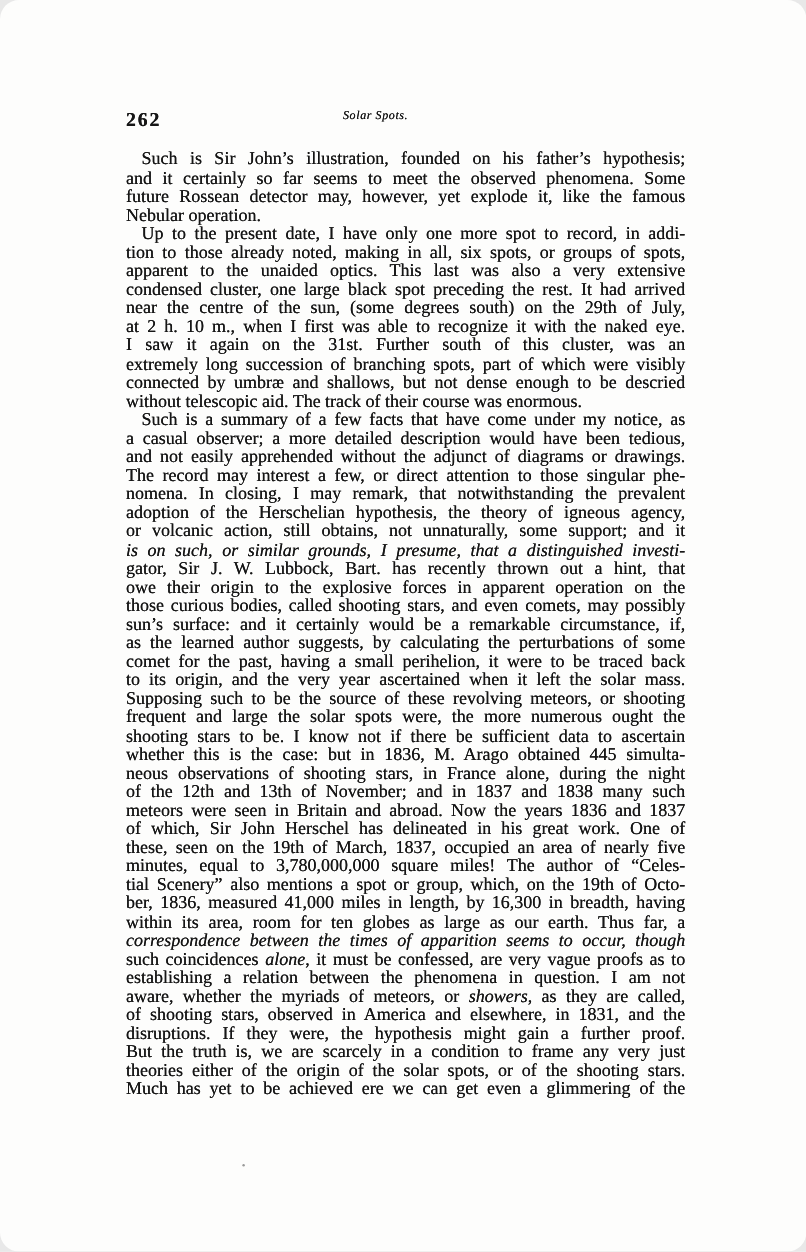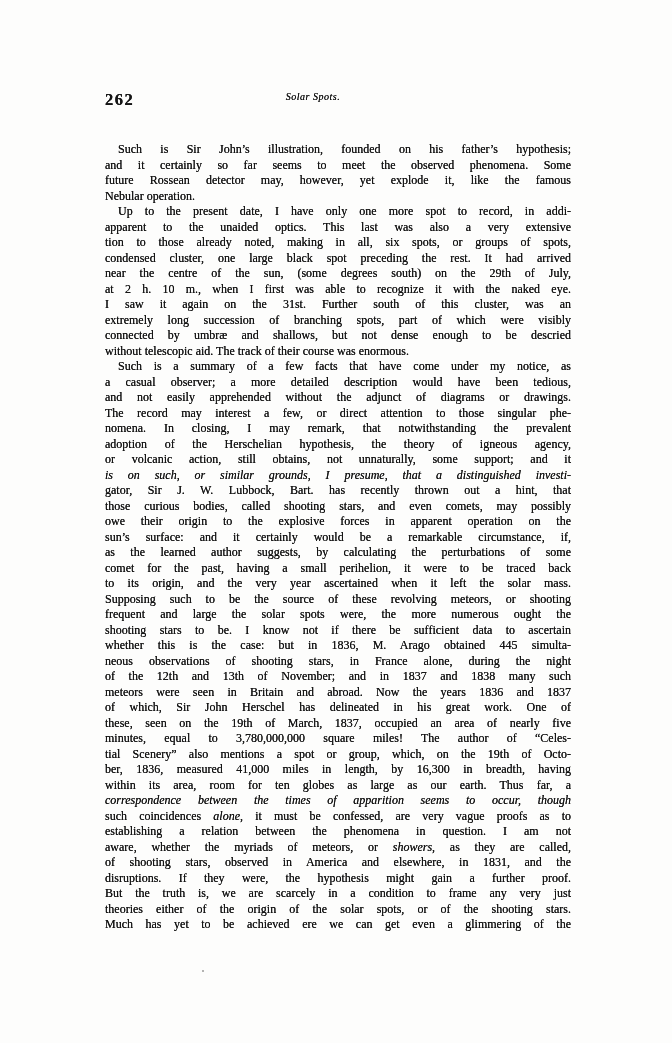--- a/index.html
+++ b/index.html
@@ -10,20 +10,21 @@
   .page {
     position: relative;
     width: 672px;
     height: 1043px;
     margin: 0 auto;
     background: #fdfdfc;
     overflow: hidden;
     font-family: "Liberation Serif", "DejaVu Serif", serif;
     color: #161616;
     text-shadow: 0 0 0.35px currentColor; 
+    border-radius: 16px;
   }
   .page-header {
     position: absolute;
     top: 90px;
     left: 105px;
     width: 466px;
     height: 20px;
   }
   .page-number {
     position: absolute;
@@ -41,23 +42,22 @@
     text-align: center;
     font-style: italic;
     font-size: 10px;
     letter-spacing: 0.5px;
   }
   .text-block {
     position: absolute;
     top: 126px;
     left: 105px;
     width: 466px;
-    font-size: 12px;
+    font-size: 15px;
     line-height: 15.5px;
-    margin-top: 16px;
   }
   .para { margin: 0; }
   .line {
     text-align: justify;
     text-align-last: justify;
     -moz-text-align-last: justify;
   }
   .line.first { text-indent: 13px; }
   .line.flush {
     text-align-last: left;
@@ -86,42 +86,42 @@
 
   <div class="text-block">
       <div class="para">
         <div class="line first"><span>Such is Sir John’s illustration, founded on his father’s hypothesis;</span></div>
         <div class="line"><span>and it certainly so far seems to meet the observed phenomena. Some</span></div>
         <div class="line"><span>future Rossean detector may, however, yet explode it, like the famous</span></div>
         <div class="line flush"><span>Nebular operation.</span></div>
       </div>
       <div class="para">
         <div class="line first"><span>Up to the present date, I have only one more spot to record, in addi-</span></div>
+        <div class="line"><span>tion to those already noted, making in all, six spots, or groups of spots,</span></div>
         <div class="line"><span>apparent to the unaided optics. This last was also a very extensive</span></div>
-        <div class="line"><span>tion to those already noted, making in all, six spots, or groups of spots,</span></div>
         <div class="line"><span>condensed cluster, one large black spot preceding the rest. It had arrived</span></div>
         <div class="line"><span>near the centre of the sun, (some degrees south) on the 29th of July,</span></div>
         <div class="line"><span>at 2 h. 10 m., when I first was able to recognize it with the naked eye.</span></div>
         <div class="line"><span>I saw it again on the 31st. Further south of this cluster, was an</span></div>
         <div class="line"><span>extremely long succession of branching spots, part of which were visibly</span></div>
         <div class="line"><span>connected by umbræ and shallows, but not dense enough to be descried</span></div>
         <div class="line flush"><span>without telescopic aid. The track of their course was enormous.</span></div>
       </div>
       <div class="para">
         <div class="line first"><span>Such is a summary of a few facts that have come under my notice, as</span></div>
         <div class="line"><span>a casual observer; a more detailed description would have been tedious,</span></div>
         <div class="line"><span>and not easily apprehended without the adjunct of diagrams or drawings.</span></div>
         <div class="line"><span>The record may interest a few, or direct attention to those singular phe-</span></div>
         <div class="line"><span>nomena. In closing, I may remark, that notwithstanding the prevalent</span></div>
         <div class="line"><span>adoption of the Herschelian hypothesis, the theory of igneous agency,</span></div>
         <div class="line"><span>or volcanic action, still obtains, not unnaturally, some support; and it</span></div>
         <div class="line"><i>is on such, or similar grounds, I presume, that a distinguished investi-</i></div>
         <div class="line"><span>gator, Sir J. W. Lubbock, Bart. has recently thrown out a hint, that</span></div>
+        <div class="line"><span>owe their origin to the explosive forces in apparent operation on the</span></div>
         <div class="line"><span>those curious bodies, called shooting stars, and even comets, may possibly</span></div>
-        <div class="line"><span>owe their origin to the explosive forces in apparent operation on the</span></div>
         <div class="line"><span>sun’s surface: and it certainly would be a remarkable circumstance, if,</span></div>
         <div class="line"><span>as the learned author suggests, by calculating the perturbations of some</span></div>
         <div class="line"><span>comet for the past, having a small perihelion, it were to be traced back</span></div>
         <div class="line"><span>to its origin, and the very year ascertained when it left the solar mass.</span></div>
         <div class="line"><span>Supposing such to be the source of these revolving meteors, or shooting</span></div>
         <div class="line"><span>frequent and large the solar spots were, the more numerous ought the</span></div>
         <div class="line"><span>shooting stars to be. I know not if there be sufficient data to ascertain</span></div>
         <div class="line"><span>whether this is the case: but in 1836, M. Arago obtained 445 simulta-</span></div>
         <div class="line"><span>neous observations of shooting stars, in France alone, during the night</span></div>
         <div class="line"><span>of the 12th and 13th of November; and in 1837 and 1838 many such</span></div>

